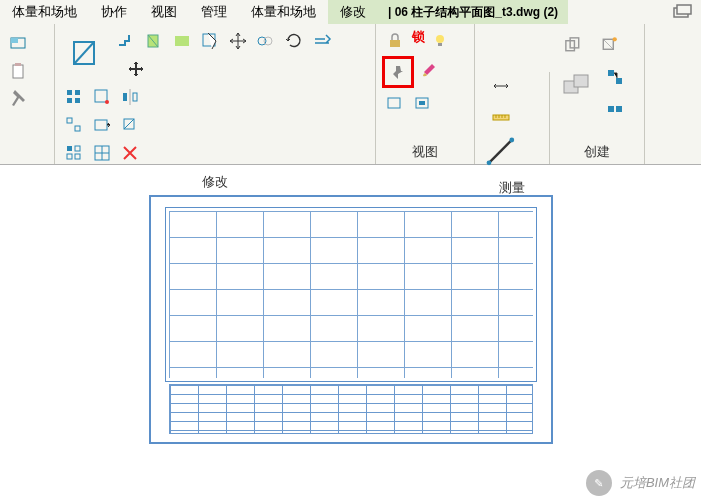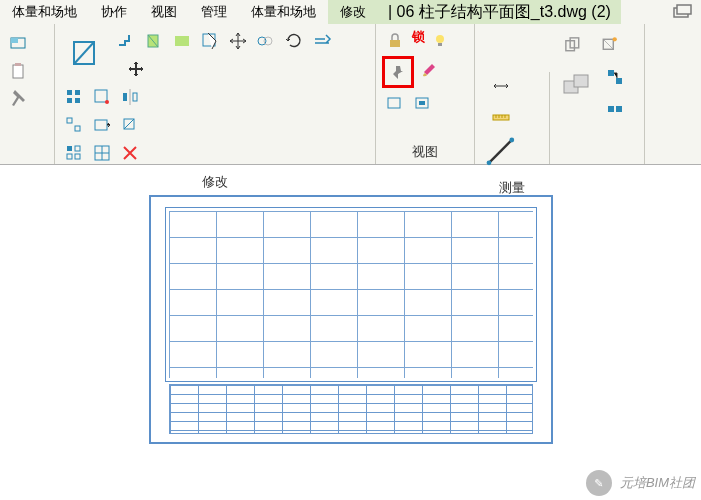--- a/index.html
+++ b/index.html
@@ -1,19 +1,19 @@
 <!DOCTYPE html>
 <html><head>
 <meta charset="utf-8">
 <style>
   body { margin:0; font-family:"Microsoft YaHei","SimSun",sans-serif; background:#fff; width:701px; height:500px; overflow:hidden; position:relative; }
   .menubar { height:24px; background:#f5f5f0; display:flex; font-size:13px; align-items:center; }
   .menuitem { padding:0 12px; height:24px; line-height:24px; cursor:pointer; }
   .menuitem.active { background:#d8e8c8; }
-  .filetab { background:#d8e8c8; padding:0 10px; height:24px; line-height:24px; font-size:16px; }
+  .filetab { background:#d8e8c8; padding:0 10px; height:24px; line-height:24px; font-size:12px;font-weight:bold; }
   .ribbon { height:140px; background:#f5f5f0; display:flex; border-bottom:1px solid #b0b0b0; }
   .panel { border-right:1px solid #c8c8c0; display:flex; flex-direction:column; justify-content:space-between; }
   .panel-body { display:flex; flex-wrap:wrap; padding:4px 6px; gap:2px; align-content:flex-start; }
   .panel-label { text-align:center; font-size:13px; padding:3px 0; color:#333; }
   .ibtn { width:26px; height:26px; display:flex; align-items:center; justify-content:center; cursor:pointer; }
   .ibtn svg { width:20px; height:20px; }
   .big { width:50px; height:50px; }
   .big svg { width:36px; height:36px; }
   .redbox { border:3px solid #e00; }
   .lock-label { color:#e00; font-weight:bold; font-size:13px; margin-left:2px; }
@@ -315,20 +315,21 @@
             </div>
           <div class="ibtn">
               <svg viewBox="0 0 20 20">
                 <rect x="3" y="11" width="6" height="6" fill="#2a88b5"></rect>
                 <rect x="11" y="11" width="6" height="6" fill="#2a88b5"></rect>
               </svg>
             </div>
         </div>
       </div>
     </div>
+    <div class="panel-label">创建</div>
   </div>
 
 
 </div>
 
 <div class="canvas">
   <div class="drawing">
     <div class="grid"></div>
     <div class="titleblk"></div>
   </div>

